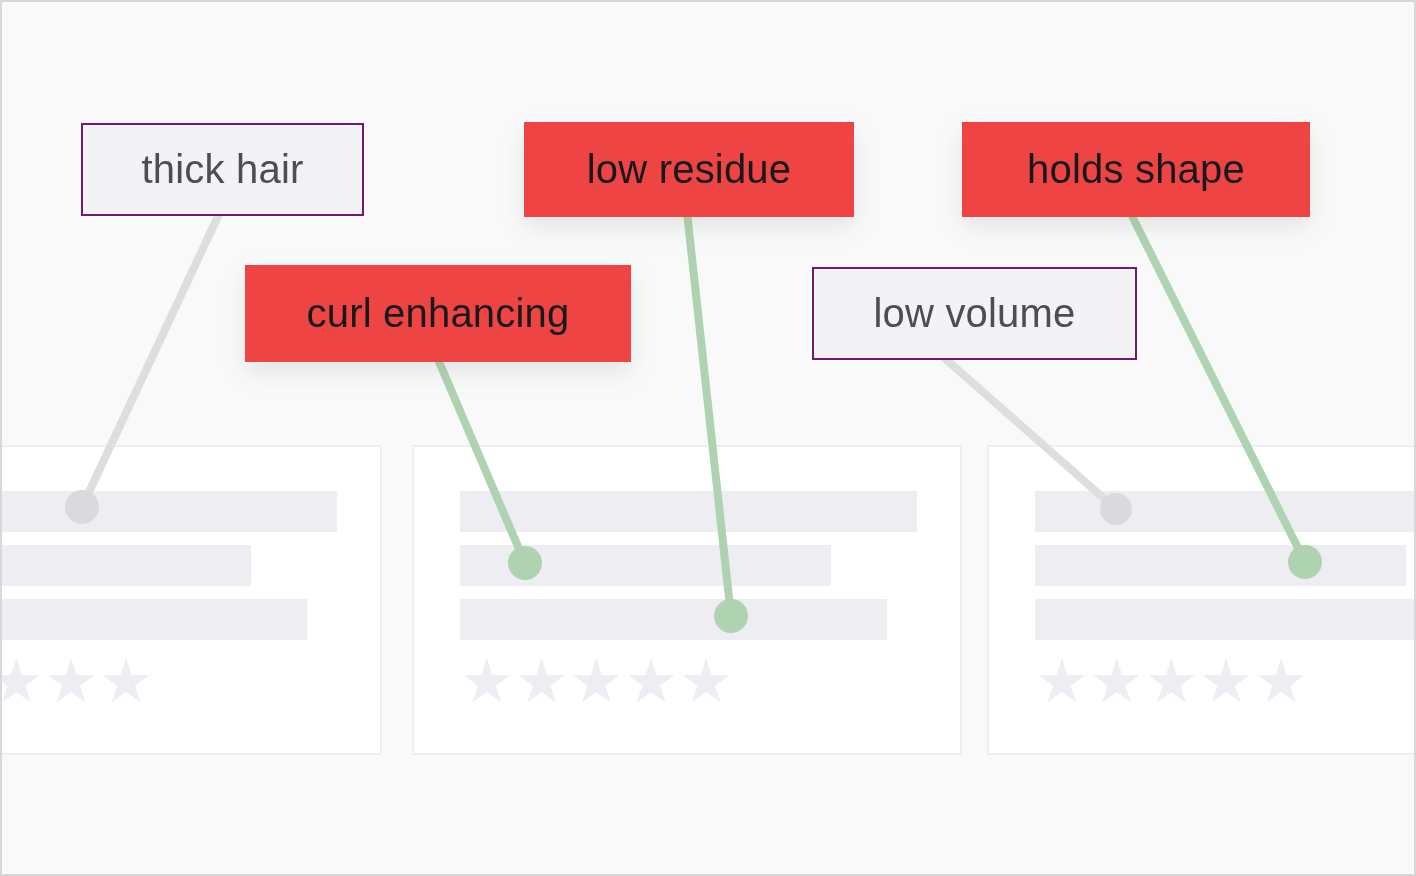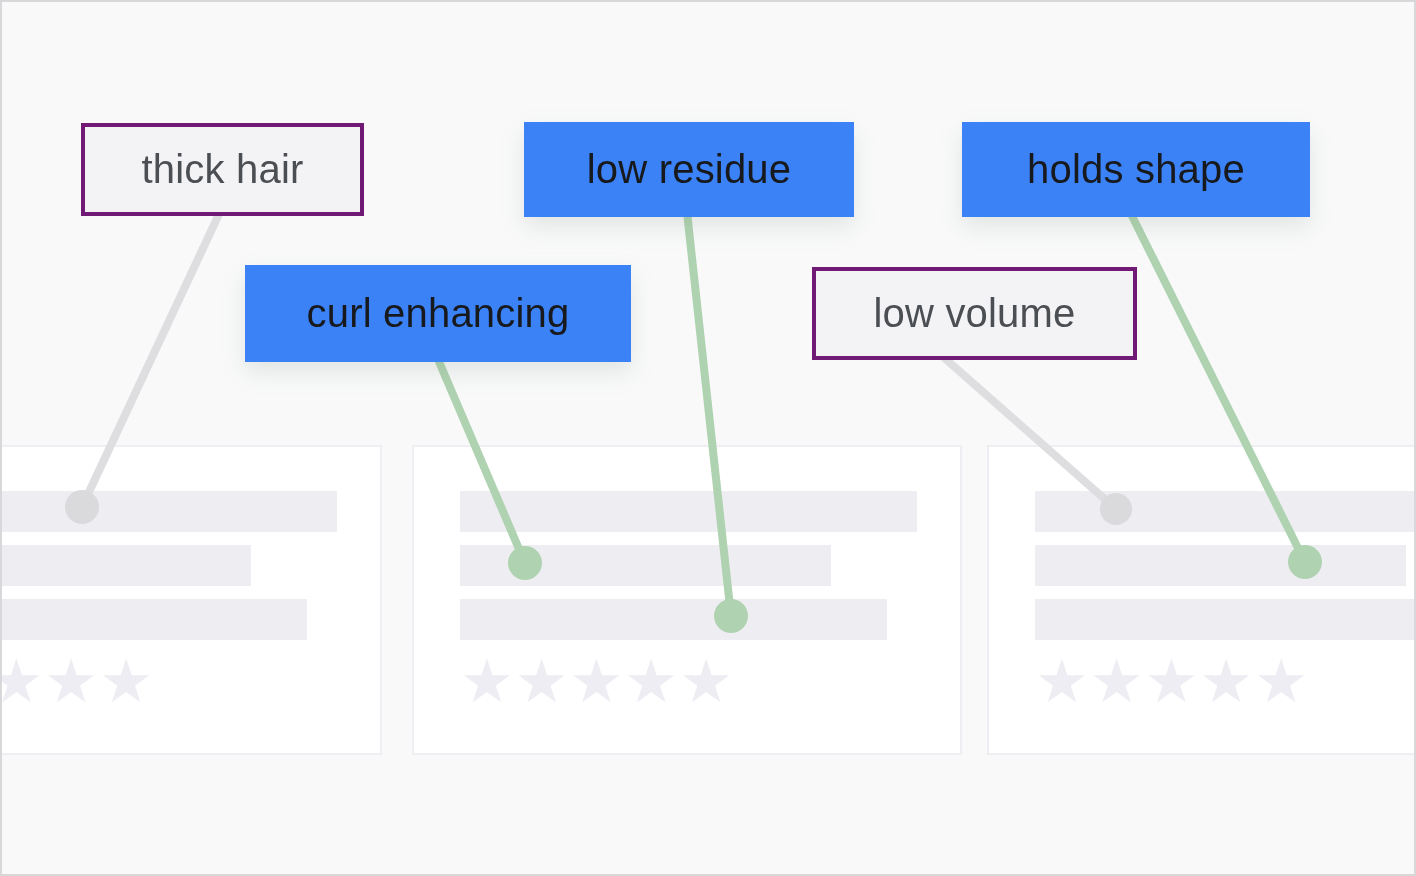--- a/index.html
+++ b/index.html
@@ -66,25 +66,25 @@
     z-index: 3;
     display: flex;
     align-items: center;
     justify-content: center;
     font-size: 40px;
     font-weight: 500;
     letter-spacing: 0.2px;
   }
   .label.neutral {
     background: #f3f3f5;
-    border: 4px solid #701a75;
+    border: 2px solid #701a75;
     color: #4b4e52;
   }
   .label.highlight {
-    background: #3b82f6;
+    background: #ef4444;
     border: none;
     color: #17191c;
     box-shadow: 0 10px 22px rgba(120, 150, 122, 0.18);
   }
 
   .label-thick-hair     { left: 79px;  top: 121px; width: 283px; height: 93px; }
   .label-low-residue    { left: 522px; top: 120px; width: 330px; height: 95px; }
   .label-holds-shape    { left: 960px; top: 120px; width: 348px; height: 95px; }
   .label-curl-enhancing { left: 243px; top: 263px; width: 386px; height: 97px; }
   .label-low-volume     { left: 810px; top: 265px; width: 325px; height: 93px; }

